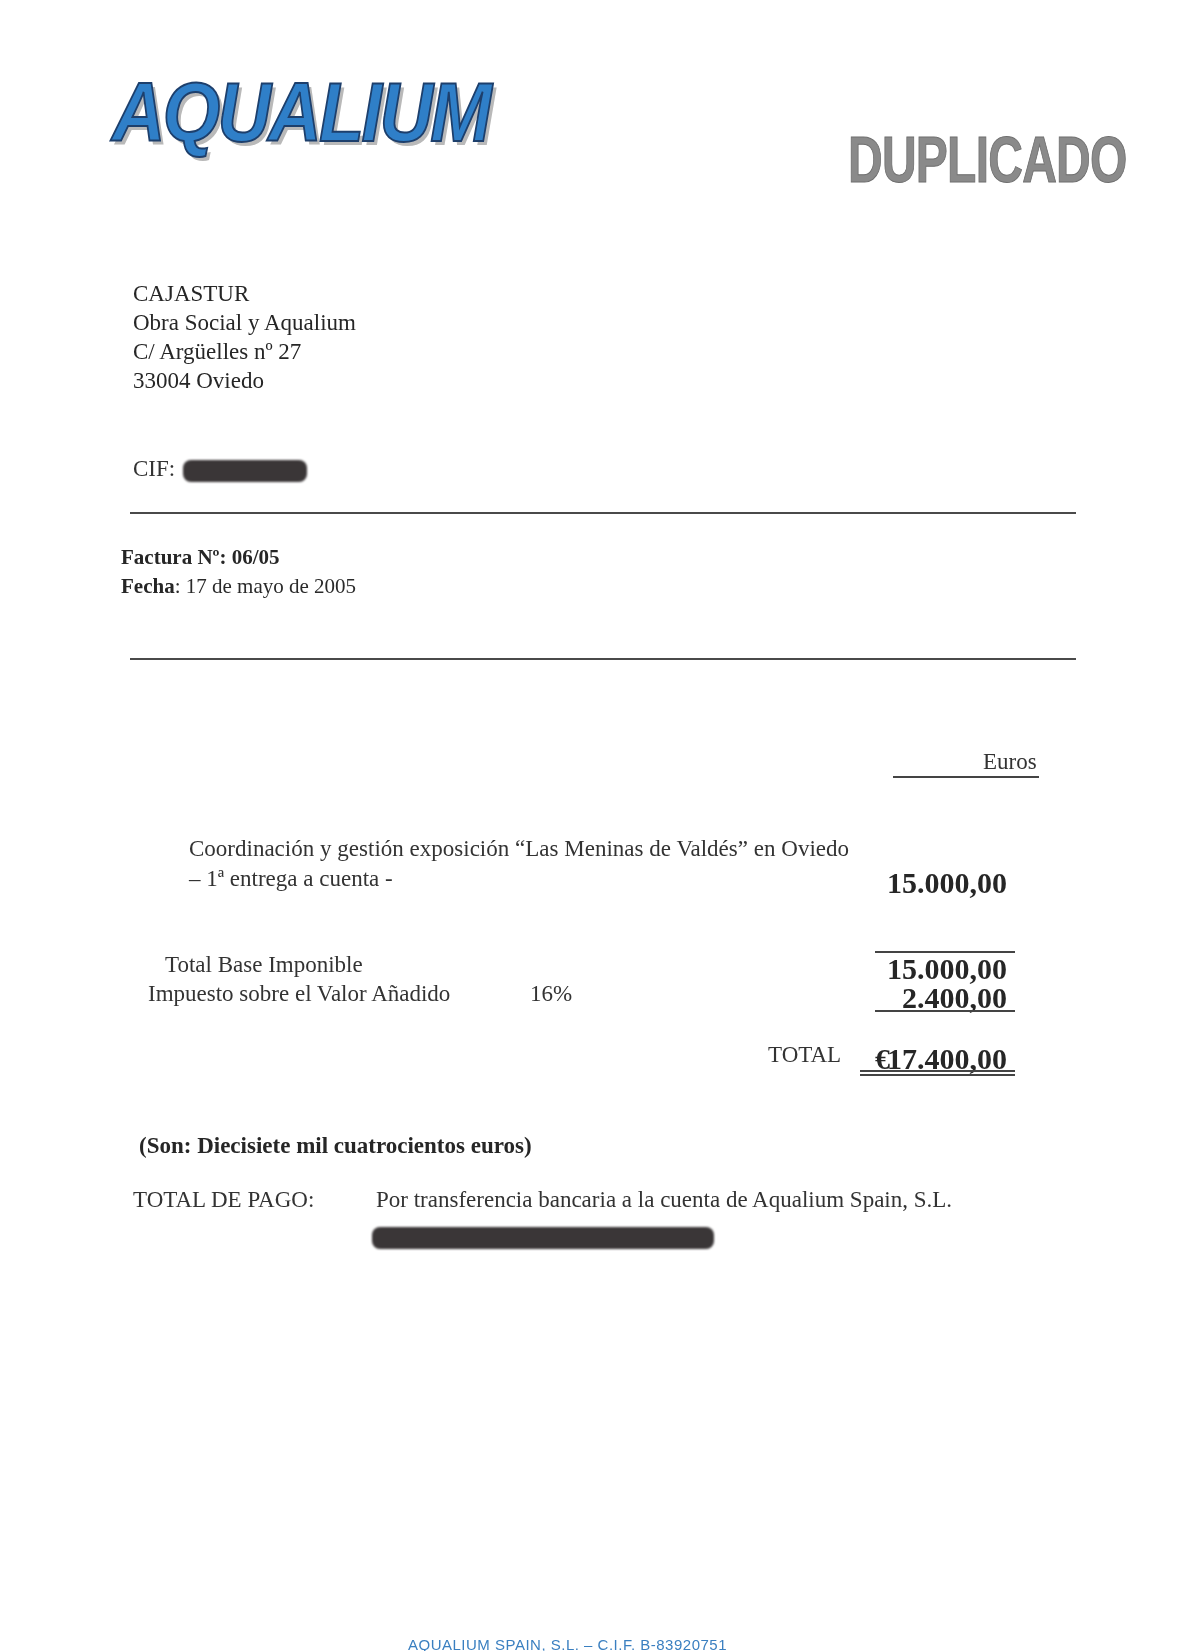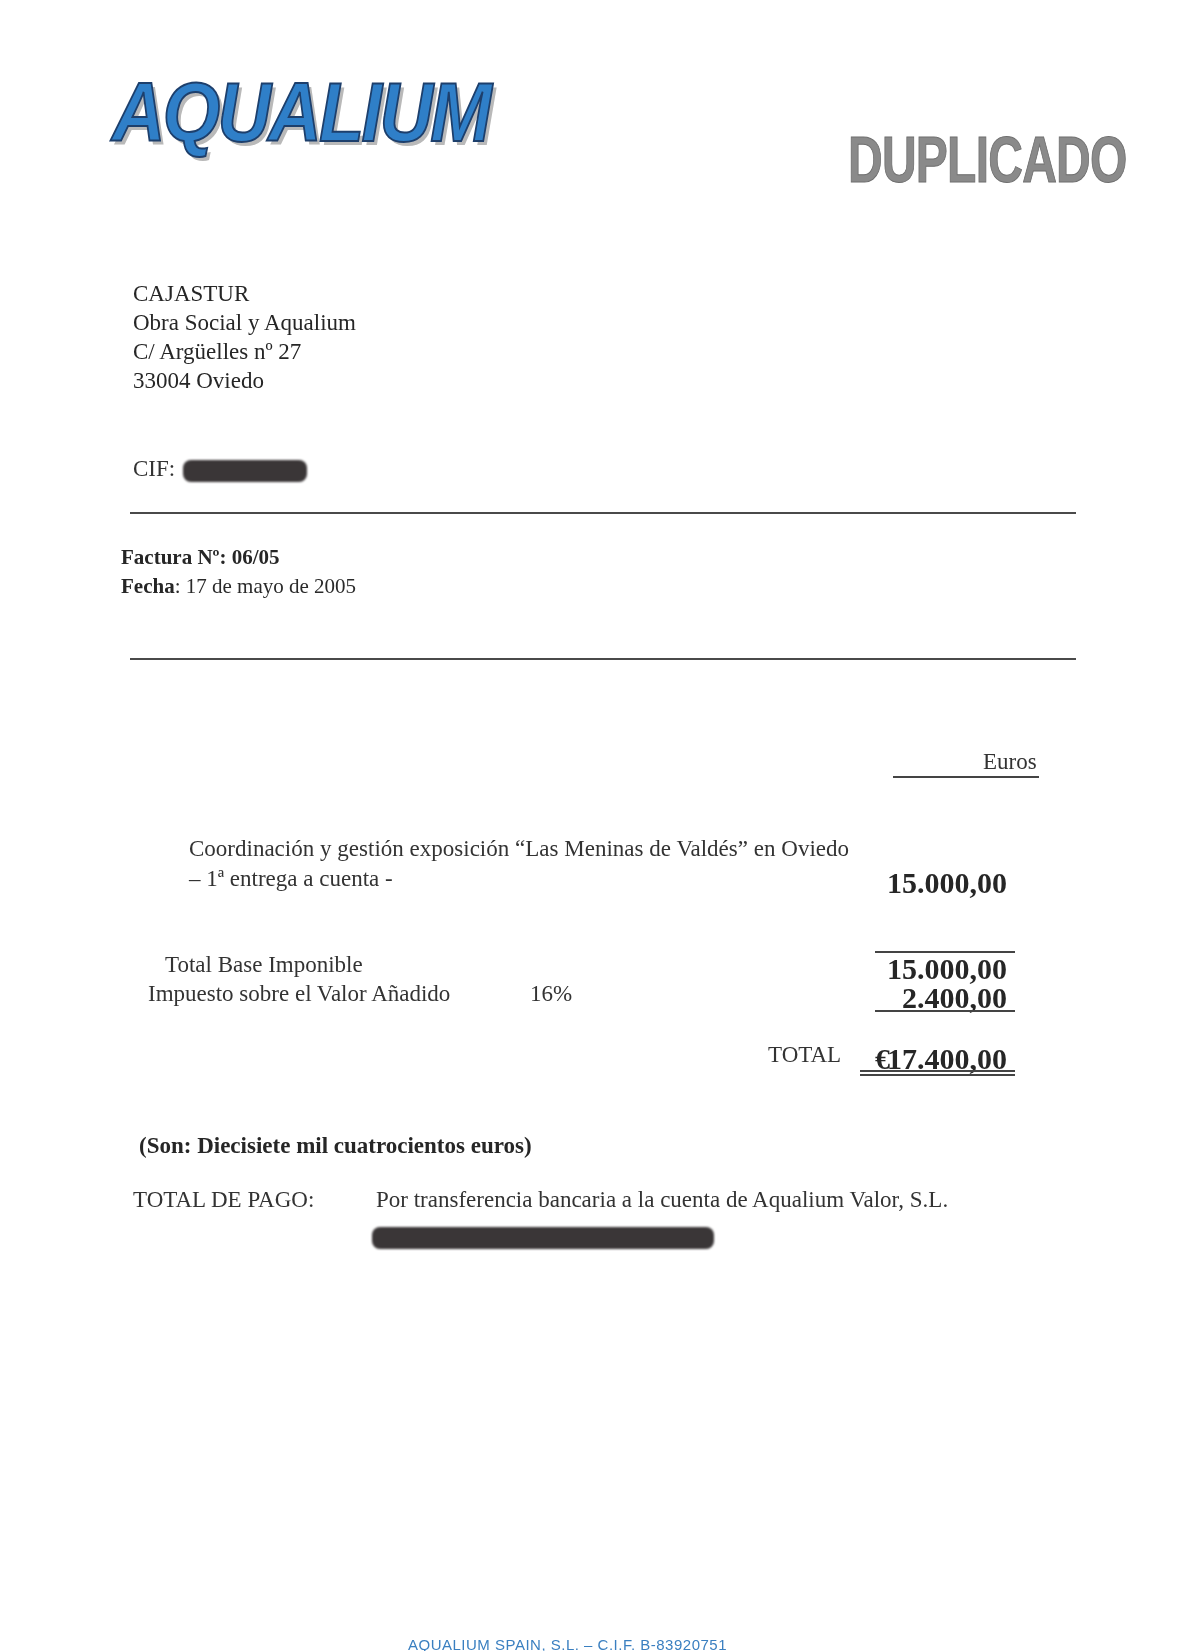--- a/index.html
+++ b/index.html
@@ -77,16 +77,16 @@
 
 <div class="abs lbl" style="left:768px; top:1042px;">TOTAL</div>
 <div class="abs amt" style="left:690px; top:1042px; width:200px;">€</div>
 <div class="abs amt" style="left:807px; top:1042px;">17.400,00</div>
 <div class="abs tline" style="left:860px; top:1070px; width:155px;"></div>
 <div class="abs tline" style="left:860px; top:1074px; width:155px;"></div>
 
 <div class="abs son">(Son: Diecisiete mil cuatrocientos euros)</div>
 
 <div class="abs pago-l">TOTAL DE PAGO:</div>
-<div class="abs pago-v">Por transferencia bancaria a la cuenta de Aqualium Valor, S.L.</div>
+<div class="abs pago-v">Por transferencia bancaria a la cuenta de Aqualium Spain, S.L.</div>
 <div class="abs redact" style="left:372px; top:1227px; width:342px; height:22px;"></div>
 
 <div class="abs footer">AQUALIUM SPAIN, S.L. – C.I.F. B-83920751</div>
 
 </body></html>

